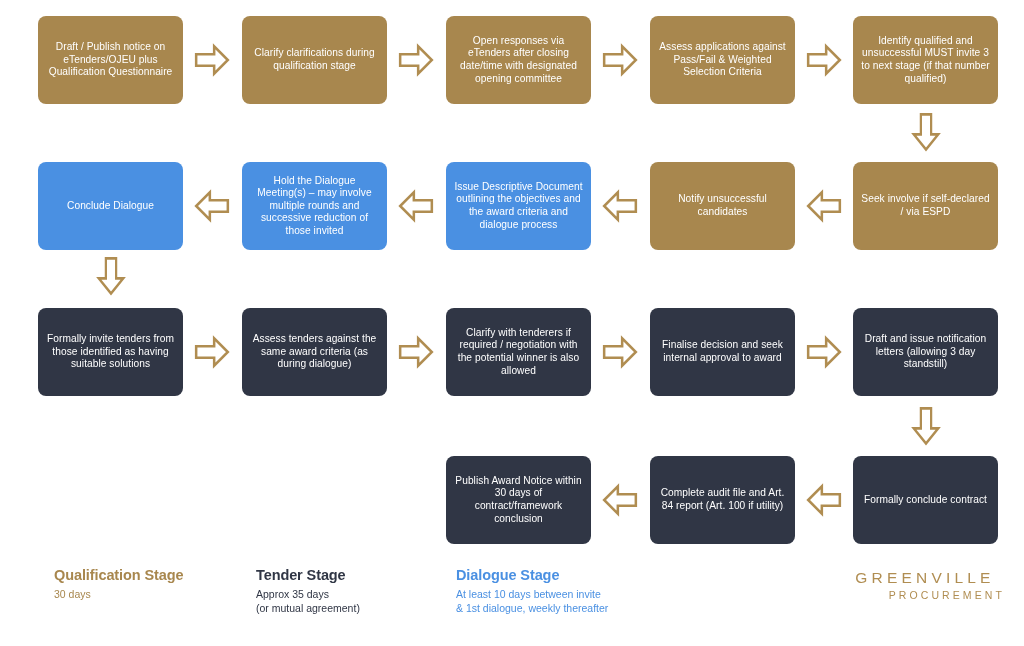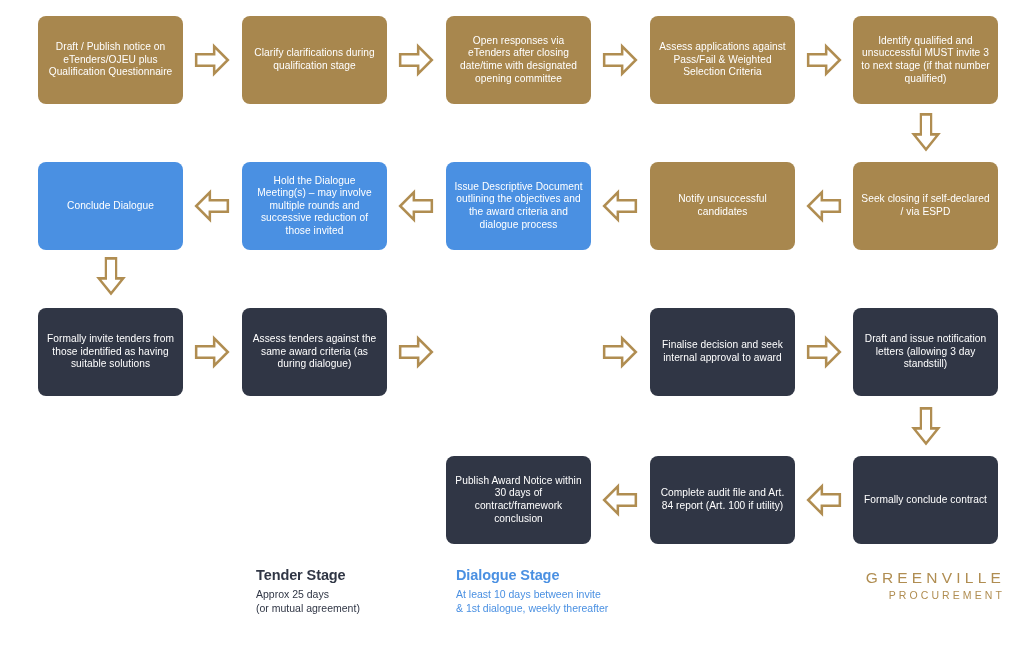--- a/index.html
+++ b/index.html
@@ -90,21 +90,20 @@
   .brand {
     position: absolute;
     text-align: center;
     color: #b08d51;
   }
   .brand-name {
     font-size: 15.5px;
     letter-spacing: 4.2px;
     line-height: 20px;
     margin: 0;
-    text-align: right;
   }
   .brand-sub {
     font-size: 10.5px;
     letter-spacing: 3.1px;
     line-height: 15px;
     margin: 0;
     text-align: right;
   }
 </style>
 </head>
@@ -196,21 +195,21 @@
     <span>Notify unsuccessful candidates</span>
   </div>
 
   <div class="arrow arrow-left" style="left:806px; top:188px;">
     <svg viewBox="0 0 100 100" preserveAspectRatio="none">
       <polygon points="94,34 44,34 44,12 6,50 44,88 44,66 94,66"></polygon>
     </svg>
   </div>
 
   <div class="node node-gold" style="left:853px; top:162px;">
-    <span>Seek closing if self-declared / via ESPD</span>
+    <span>Seek involve if self-declared / via ESPD</span>
   </div>
 
   <div class="arrow arrow-down" style="left:95px; top:256px;">
     <svg viewBox="0 0 100 100" preserveAspectRatio="none">
       <polygon points="34,6 66,6 66,56 88,56 50,94 12,56 34,56"></polygon>
     </svg>
   </div>
 
   <div class="node node-navy" style="left:38px; top:308px;">
     <span>Formally invite tenders from those identified as having suitable solutions</span>
@@ -225,20 +224,23 @@
   <div class="node node-navy" style="left:242px; top:308px;">
     <span>Assess tenders against the same award criteria (as during dialogue)</span>
   </div>
 
   <div class="arrow arrow-right" style="left:398px; top:334px;">
     <svg viewBox="0 0 100 100" preserveAspectRatio="none">
       <polygon points="6,34 56,34 56,12 94,50 56,88 56,66 6,66"></polygon>
     </svg>
   </div>
 
+  <div class="node node-navy" style="left:446px; top:308px;">
+    <span>Clarify with tenderers if required / negotiation with the potential winner is also allowed</span>
+  </div>
 
   <div class="arrow arrow-right" style="left:602px; top:334px;">
     <svg viewBox="0 0 100 100" preserveAspectRatio="none">
       <polygon points="6,34 56,34 56,12 94,50 56,88 56,66 6,66"></polygon>
     </svg>
   </div>
 
   <div class="node node-navy" style="left:650px; top:308px;">
     <span>Finalise decision and seek internal approval to award</span>
   </div>
@@ -276,24 +278,28 @@
   <div class="arrow arrow-left" style="left:806px; top:482px;">
     <svg viewBox="0 0 100 100" preserveAspectRatio="none">
       <polygon points="94,34 44,34 44,12 6,50 44,88 44,66 94,66"></polygon>
     </svg>
   </div>
 
   <div class="node node-navy" style="left:853px; top:456px;">
     <span>Formally conclude contract</span>
   </div>
 
+  <div class="legend legend-gold" style="left:54px; top:566px;">
+    <p class="legend-title">Qualification Stage</p>
+    <p class="legend-sub">30 days</p>
+  </div>
 
   <div class="legend legend-navy" style="left:256px; top:566px;">
     <p class="legend-title">Tender Stage</p>
-    <p class="legend-sub">Approx 25 days</p>
+    <p class="legend-sub">Approx 35 days</p>
     <p class="legend-sub">(or mutual agreement)</p>
   </div>
 
   <div class="legend legend-blue" style="left:456px; top:566px;">
     <p class="legend-title">Dialogue Stage</p>
     <p class="legend-sub">At least 10 days between invite</p>
     <p class="legend-sub">&amp; 1st dialogue, weekly thereafter</p>
   </div>
 
   <div class="brand" style="left:845px; top:568px; width:160px;">

